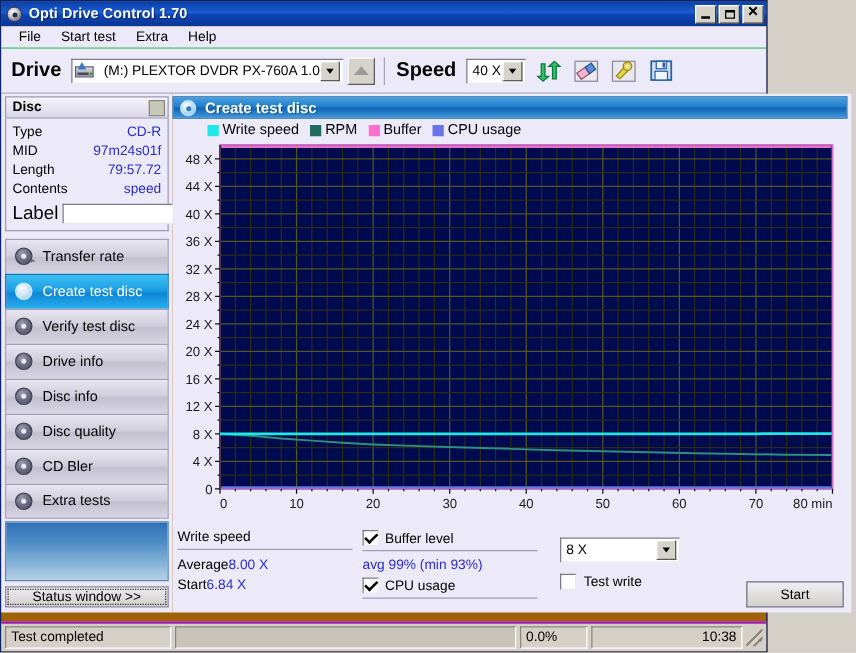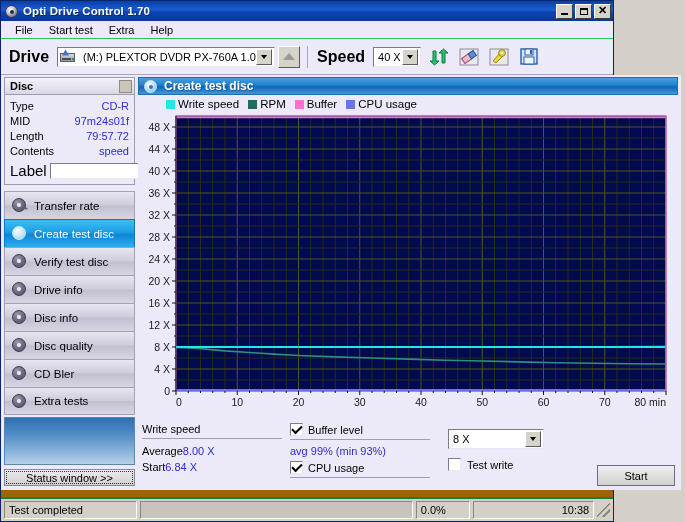--- a/index.html
+++ b/index.html
@@ -306,21 +306,21 @@
     border: 1px solid #6e6c80;
     display: flex; align-items: center; justify-content: center;
     font-size: 11px;
   }
 
   
   .statusbar {
     position: absolute; left: 0; right: 0; bottom: 0;
     height: 24px;
     background: #d4d0c8;
-    border-top: 2px solid #15803d;
+    border-top: 2px solid #a21caf;
     display: flex; align-items: center; padding: 2px 3px;
     gap: 3px;
     font-size: 11px;
   }
   .sb-cell {
     height: 18px;
     border: 1px solid; border-color: #8a8878 #fff #fff #8a8878;
     display: flex; align-items: center; padding: 0 4px;
     background: #d4d0c8;
   }

